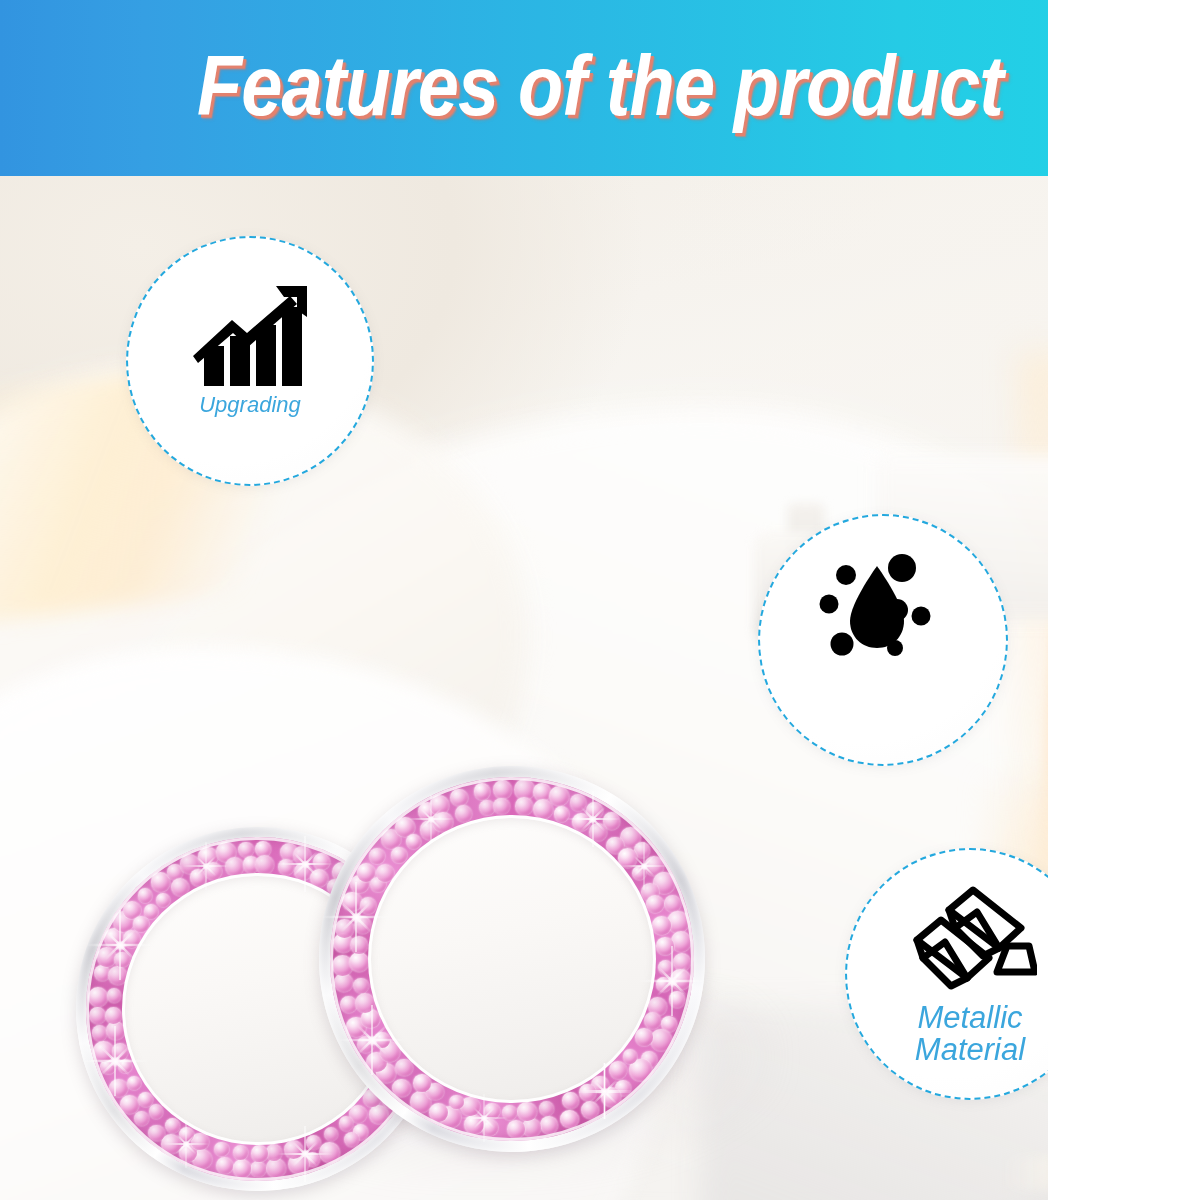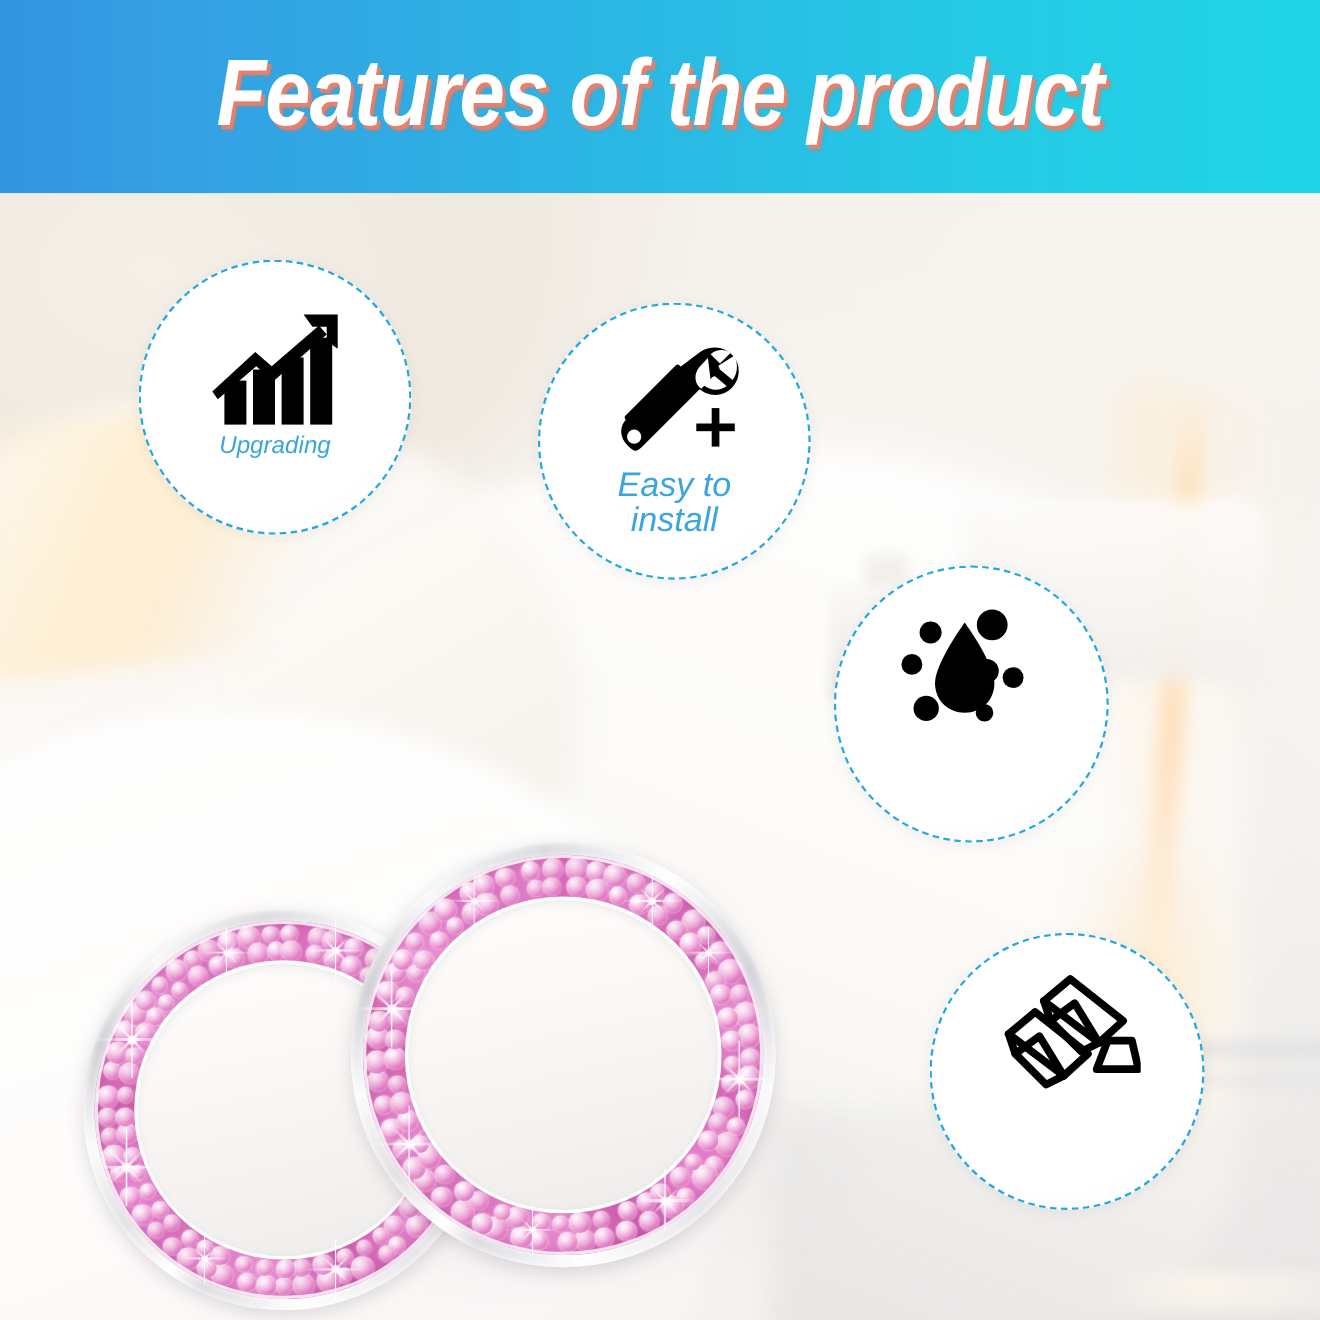--- a/index.html
+++ b/index.html
@@ -6,21 +6,21 @@
     margin: 0;
     padding: 0;
     width: 1200px;
     height: 1200px;
     overflow: hidden;
     font-family: "Liberation Sans", sans-serif;
   }
 
   #page {
     position: relative;
-    width: 1200px;
+    width: 1048px;
     height: 1200px;
     background: #ffffff;
     overflow: hidden;
   }
 
   
   .header-banner {
     position: absolute;
     left: 0;
     top: 0;
@@ -694,47 +694,20 @@
           <rect x="71" y="41" width="20" height="61"></rect>
           <rect x="97" y="23" width="20" height="79"></rect>
           <path d="M8 72 L13 79 L48 49 L63 63 L112 20 L105 12 L62 49 L47 36 Z"></path>
           <path d="M91 2 L122 2 L122 33 L112 26 L112 13 L99 13 Z"></path>
         </g>
       </svg>
     </div>
     <div class="badge-label">Upgrading</div>
   </div>
 
-  <div class="badge" id="badge-easy-install">
-    <div class="badge-icon">
-      <svg viewBox="0 0 126 112" width="126" height="112" aria-hidden="true">
-        <g fill="#000000">
-
-          <path d="M20.5 70.5 L66 25 L73 32 L27.5 77.5 Z" fill="none" stroke="#000" stroke-width="5" stroke-linejoin="round"></path>
-          <path d="M25 75 L70.5 29.5" fill="none" stroke="#000" stroke-width="3"></path>
-
-          <path d="M21 95 C14 88 14 79 20.5 72.5 L63 30 L84 14 C93.5 5.5 107 6 115 14.5
-                   C122.5 22.5 122.5 35 114.5 43 C106.5 51 94 51 86 43.5
-                   L77 52.5 L34 95.5 C28 101.5 27 101 21 95 Z" stroke="#000" stroke-width="2" stroke-linejoin="round"></path>
-
-          <path d="M96 13 L104.5 21.5 L114 12 C110 8.5 102 7.5 96 13 Z" fill="#ffffff"></path>
-          <path d="M93.5 16.5 L86 24.5 C80.5 31 81 40 87.5 44.5 L96 36 Z" fill="#ffffff"></path>
-          <path d="M103 23.5 L117.5 14.5 C121 21 121 30 116 36.5 L104.5 27 Z" fill="#ffffff"></path>
-          <path d="M100 33 L110.5 42 C104 47 95.5 46 90 41.5 L98 33.5 Z" fill="#ffffff"></path>
-
-          <circle cx="26.5" cy="88" r="6.5" fill="#ffffff"></circle>
-
-          <rect x="83" y="76" width="35" height="7"></rect>
-          <rect x="97" y="62" width="7" height="35"></rect>
-        </g>
-      </svg>
-    </div>
-    <div class="badge-label">Easy to
-install</div>
-  </div>
 
   <div class="badge" id="badge-anti-corrosion">
     <div class="badge-icon">
       <svg viewBox="0 0 132 112" width="132" height="112" aria-hidden="true">
         <g fill="#000000">
 
           <path d="M60 14 C60 14 33 51 33 69 C33 85 45 96 60 96 C75 96 87 85 87 69
                    C87 51 60 14 60 14 Z"></path>
           <circle cx="80" cy="58" r="11"></circle>
 
@@ -759,15 +732,17 @@
           <path d="M52 44 L74 28 L96 64"></path>
 
           <path d="M14 56 L38 36 L86 74 L64 94 Z"></path>
           <path d="M14 56 L20 74 L48 102 L64 94"></path>
           <path d="M20 74 L42 58 L64 94"></path>
 
           <path d="M94 88 L104 62 L126 62 L132 88 Z"></path>
         </g>
       </svg>
     </div>
+    <div class="badge-label">Metallic
+Material</div>
   </div>
 
 </div>
 
 </body></html>

